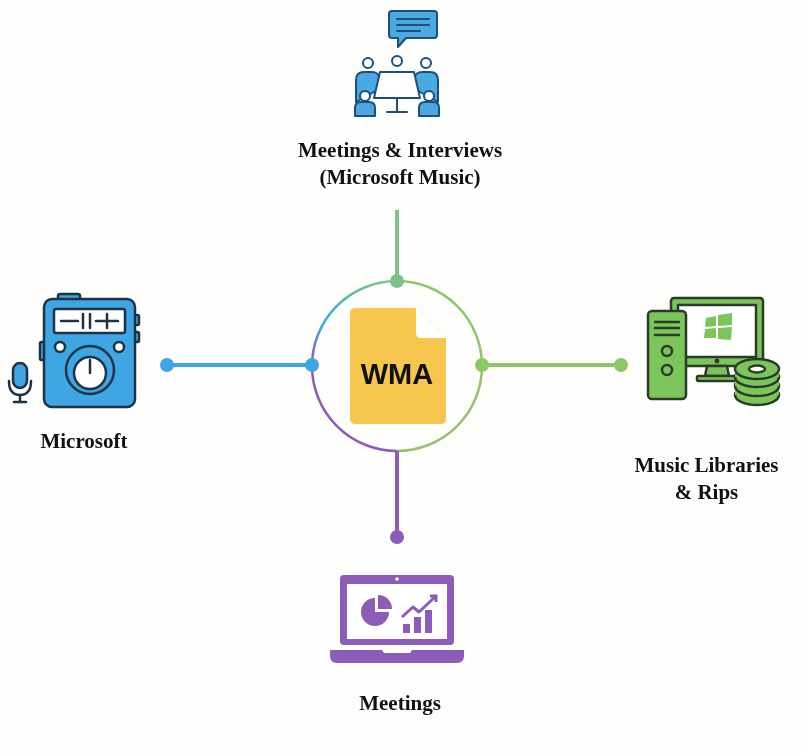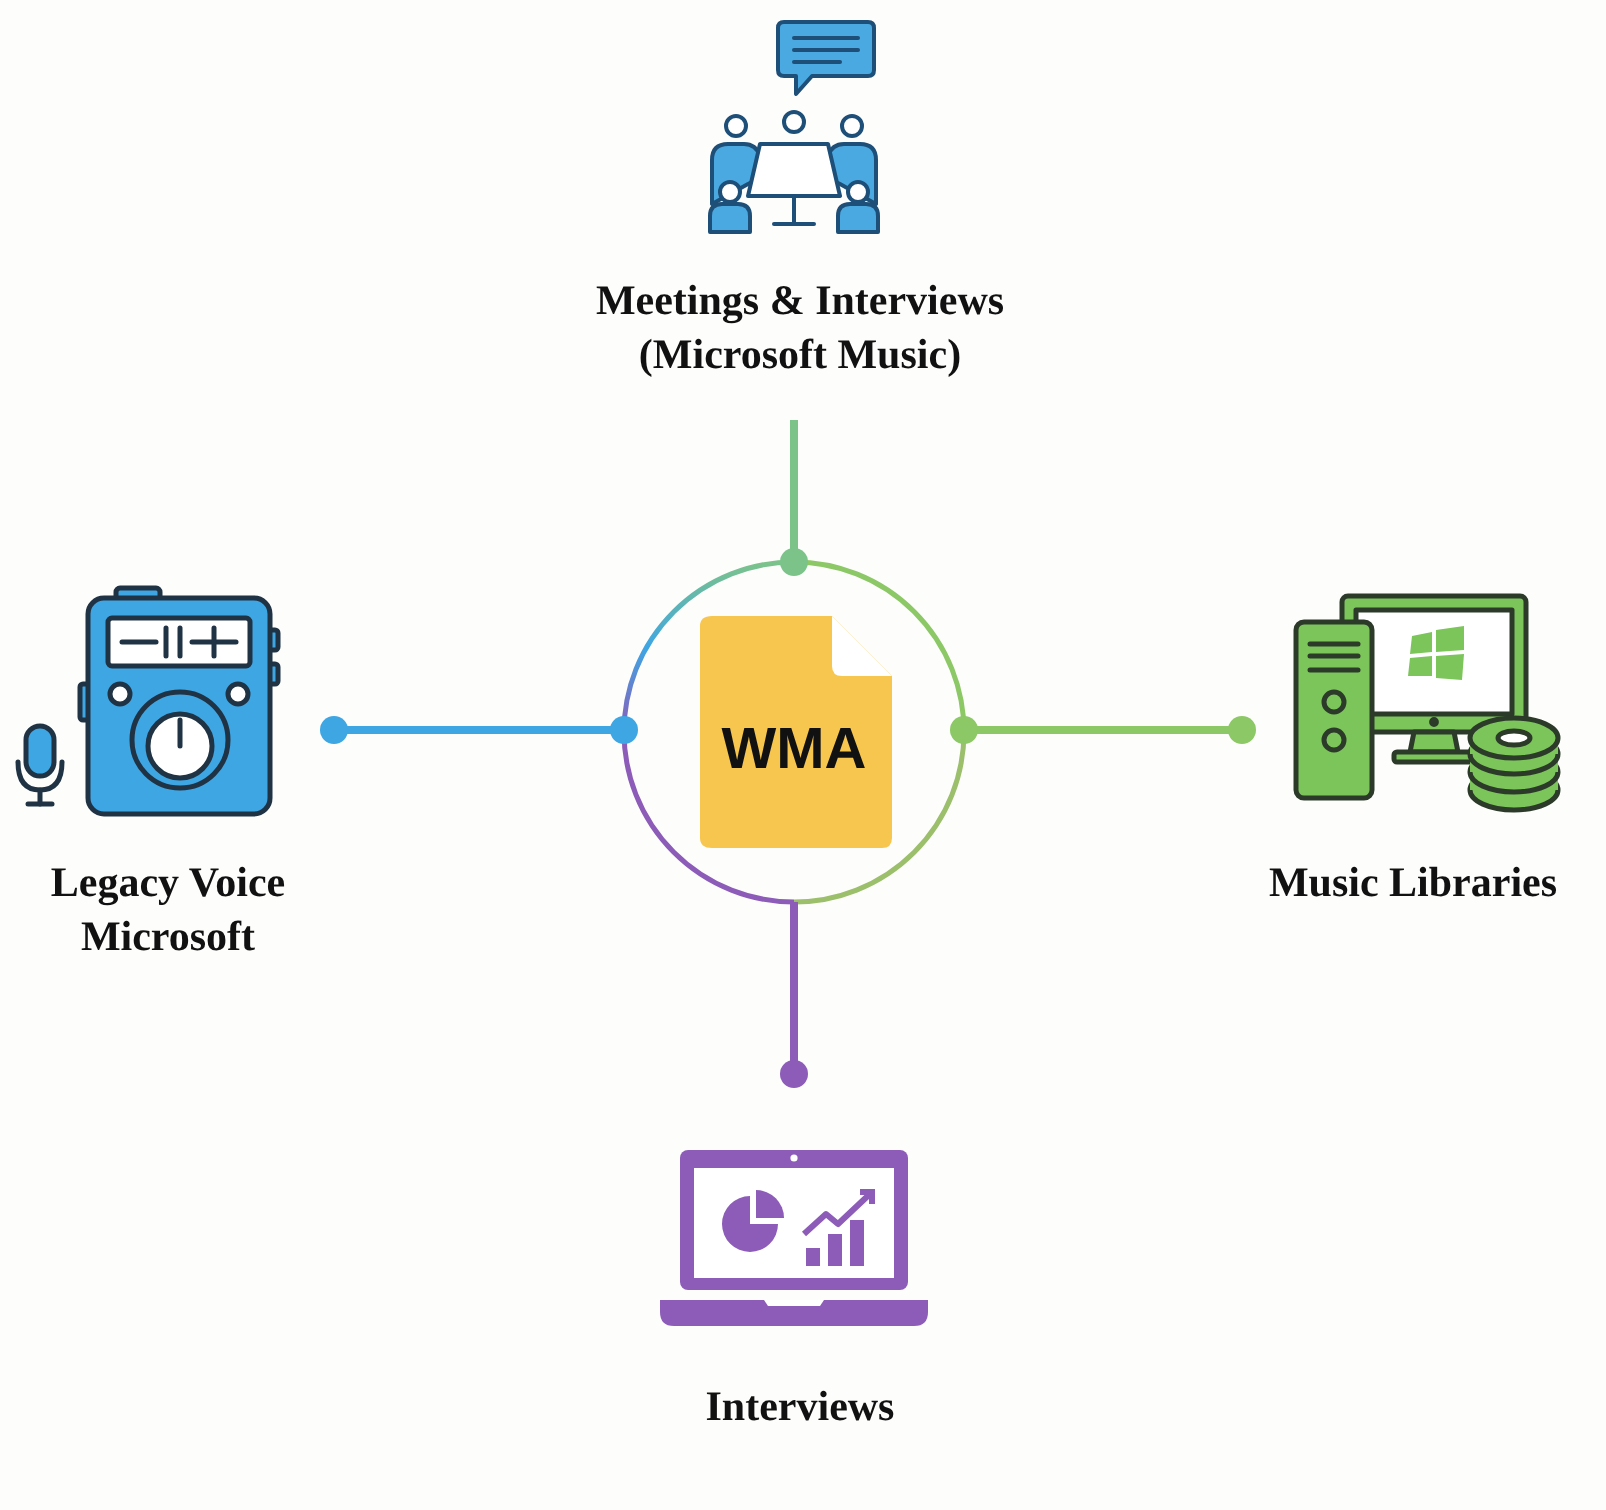--- a/index.html
+++ b/index.html
@@ -27,21 +27,21 @@
       font-weight: bold;
       font-size: 21px;
       line-height: 27px;
       color: #111111;
       text-align: center;
       white-space: nowrap;
     }
     .label span { display: block; }
     #label-top { left: 240px; top: 137px; width: 320px; }
     #label-left { left: 0px; top: 428px; width: 168px; }
-    #label-right { left: 610px; top: 428px; width: 193px; }
+    #label-right { left: 610px; top: 452px; width: 193px; }
     #label-bottom { left: 290px; top: 690px; width: 220px; }
     .wma-text {
       font-family: "Liberation Sans", sans-serif;
       font-weight: bold;
     }
   </style>
 </head>
 <body>
 
 <svg id="diagram" viewBox="0 0 803 755" xmlns="http://www.w3.org/2000/svg">
@@ -201,21 +201,21 @@
       <polyline points="430,596 436,596 436,602" fill="none" stroke="#8c5cb8" stroke-width="3"></polyline>
     </g>
   </g>
 </svg>
 
 <div class="label" id="label-top">
   <span>Meetings &amp; Interviews</span>
   <span>(Microsoft Music)</span>
 </div>
 <div class="label" id="label-left">
-  <span>Legacy Voice</span>
   <span>Microsoft</span>
 </div>
 <div class="label" id="label-right">
   <span>Music Libraries</span>
+  <span>&amp; Rips</span>
 </div>
 <div class="label" id="label-bottom">
-  <span>Interviews</span>
+  <span>Meetings</span>
 </div>
 
 </body></html>

